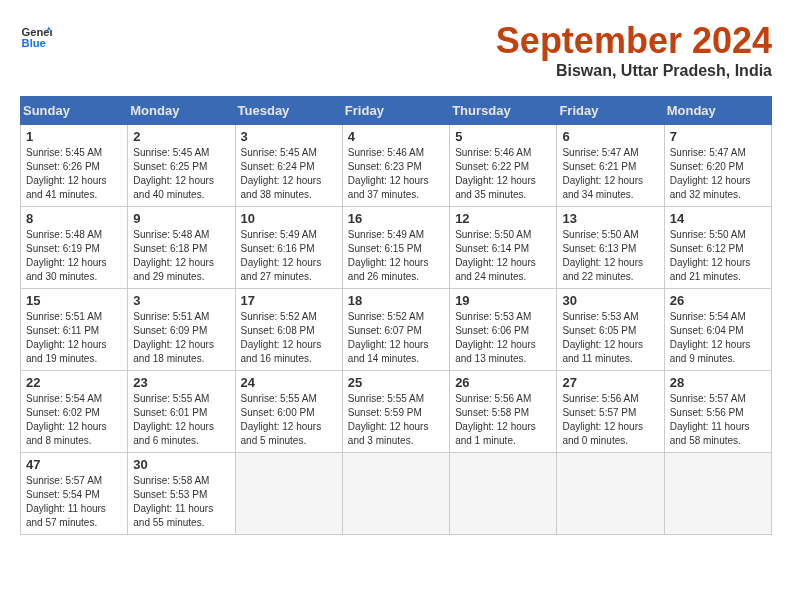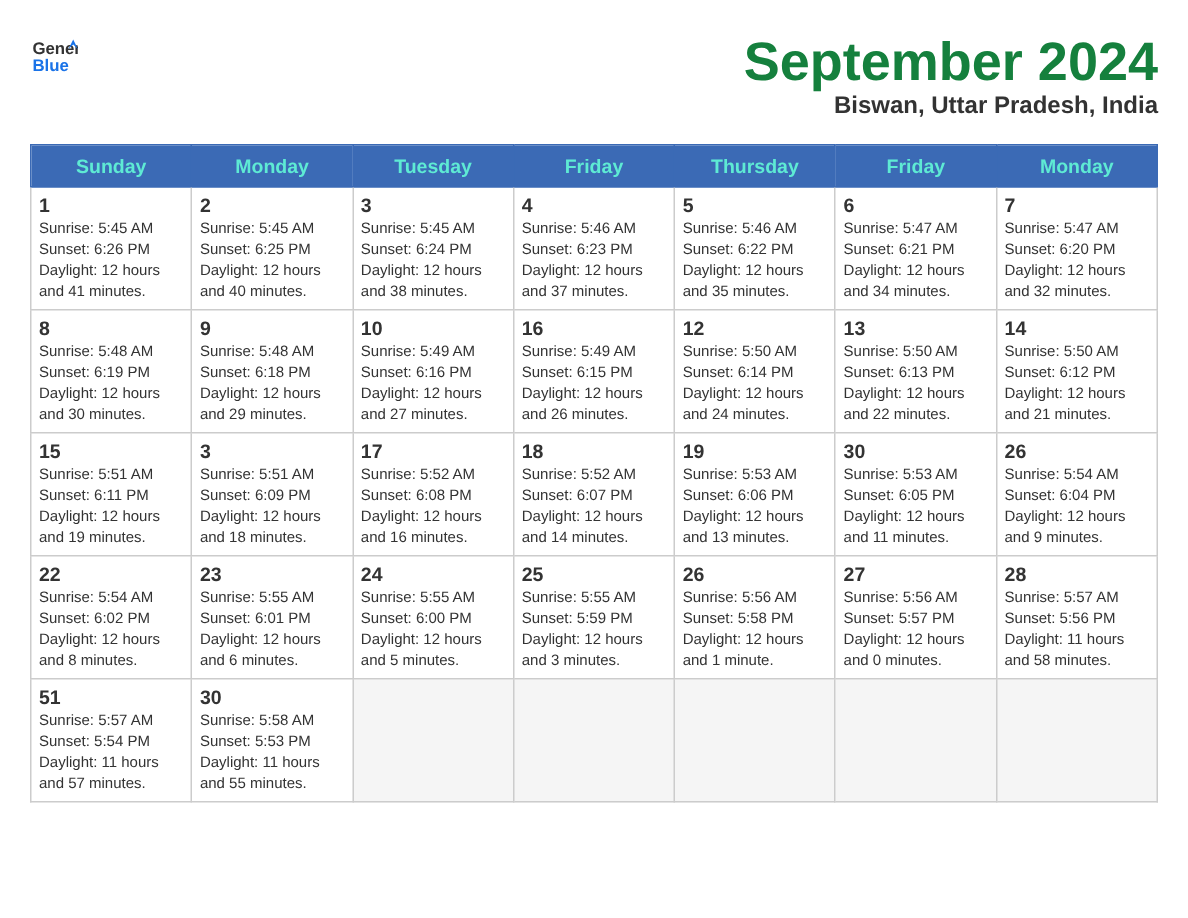--- a/index.html
+++ b/index.html
@@ -24,40 +24,40 @@
     .logo-icon {
       width: 32px;
       height: 32px;
     }
     .title-block {
       text-align: right;
     }
     .month-title {
       font-size: 36px;
       font-weight: bold;
-      color: #15803d;
+      color: #c2410c;
       margin-left: 43px;
     }
     .location {
       font-size: 16px;
       color: #333;
       font-weight: bold;
     }
     table {
       width: 100%;
       border-collapse: collapse;
       table-layout: fixed;
     }
     th {
       background-color: #3b6ab5;
-      color: #5eead4;
+      color: #e5e5e5;
       font-size: 13px;
       font-weight: bold;
-      padding: 6px 16px;
-      text-align: center;
+      padding: 6px 2px;
+      text-align: left;
       border: 1px solid #3b6ab5;
     }
     td {
       border: 1px solid #ccc;
       vertical-align: top;
       padding: 4px 5px;
       font-size: 10px;
       color: #333;
       min-height: 80px;
       height: 80px;
@@ -306,21 +306,21 @@
         <td>
           <span class="day-num">28</span>
           <div class="day-info" style="white-space: pre-line;">Sunrise: 5:57 AM
 Sunset: 5:56 PM
 Daylight: 11 hours
 and 58 minutes.</div>
         </td>
       </tr>
       <tr>
         <td>
-          <span class="day-num">51</span>
+          <span class="day-num">47</span>
           <div class="day-info" style="white-space: pre-line;">Sunrise: 5:57 AM
 Sunset: 5:54 PM
 Daylight: 11 hours
 and 57 minutes.</div>
         </td>
         <td>
           <span class="day-num">30</span>
           <div class="day-info" style="white-space: pre-line;">Sunrise: 5:58 AM
 Sunset: 5:53 PM
 Daylight: 11 hours

